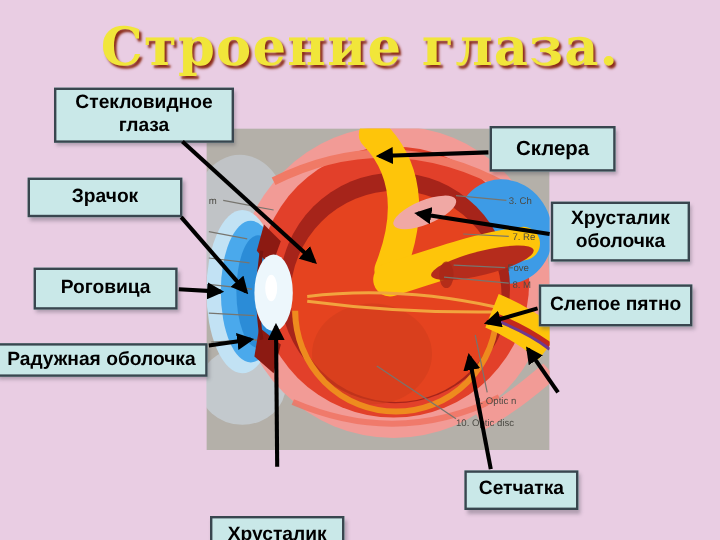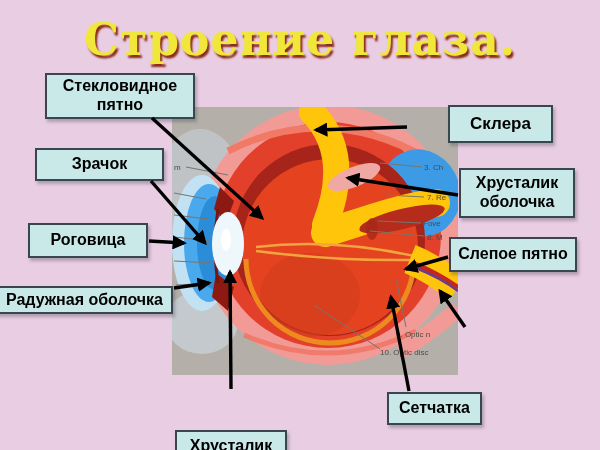--- a/index.html
+++ b/index.html
@@ -22,22 +22,22 @@
   .box{
     position:absolute;z-index:3;
     background:var(--box-bg,#c9e8e8);
     border:2px solid var(--box-border,#39464f);
     box-shadow:2px 3px 3px rgba(70,70,80,0.35);
     color:#000;font-weight:bold;font-size:16px;line-height:1.18;
     display:flex;align-items:center;justify-content:center;text-align:center;
     box-sizing:border-box;padding:1px 4px;
   }
   .b-vitreous {left:45px;  top:73px;  width:150px; height:46px;}
-  .b-sclera   {left:408px; top:105px; width:105px; height:38px; font-size:17px;margin-left:40px;}
-  .b-pupil    {left:23px;  top:148px; width:129px; height:33px;margin-left:12px;}
+  .b-sclera   {left:408px; top:105px; width:105px; height:38px; font-size:17px;}
+  .b-pupil    {left:23px;  top:148px; width:129px; height:33px;}
   .b-choroid  {left:459px; top:168px; width:116px; height:50px;}
   .b-cornea   {left:28px;  top:223px; width:120px; height:35px;}
   .b-blindspot{left:449px; top:237px; width:128px; height:35px;}
   .b-iris     {left:-4px;  top:286px; width:177px; height:28px;}
   .b-opticnerv{left:460px; top:325px; width:128px; height:47px;}
   .b-lens     {left:175px; top:390px; width:112px; height:33px;margin-top:40px;}
   .b-retina   {left:387px; top:392px; width:95px;  height:33px;}
   #arrows{position:absolute;left:0;top:0;width:600px;height:450px;z-index:4;pointer-events:none;}
   .eng{font-family:"Liberation Sans",sans-serif;font-size:8px;fill:#4c4a44;}
 </style>
@@ -104,21 +104,21 @@
 
     <text class="eng" x="2" y="63">m</text>
     <text class="eng" x="252" y="63">3. Ch</text>
     <text class="eng" x="255" y="93">7. Re</text>
     <text class="eng" x="251" y="119">Fove</text>
     <text class="eng" x="255" y="133">8. M</text>
     <text class="eng" x="224" y="230">9. Optic n</text>
     <text class="eng" x="208" y="248">10. Optic disc</text>
   </svg>
 
-  <div class="box b-vitreous">Стекловидное пятно</div>
+  <div class="box b-vitreous">Стекловидное глаза</div>
   <div class="box b-sclera">Склера</div>
   <div class="box b-pupil">Зрачок</div>
   <div class="box b-choroid">Хрусталик оболочка</div>
   <div class="box b-cornea">Роговица</div>
   <div class="box b-blindspot">Слепое пятно</div>
   <div class="box b-iris">Радужная оболочка</div>
   <div class="box b-lens">Хрусталик</div>
   <div class="box b-retina">Сетчатка</div>
 
   <svg id="arrows" viewBox="0 0 600 450" xmlns="http://www.w3.org/2000/svg">

